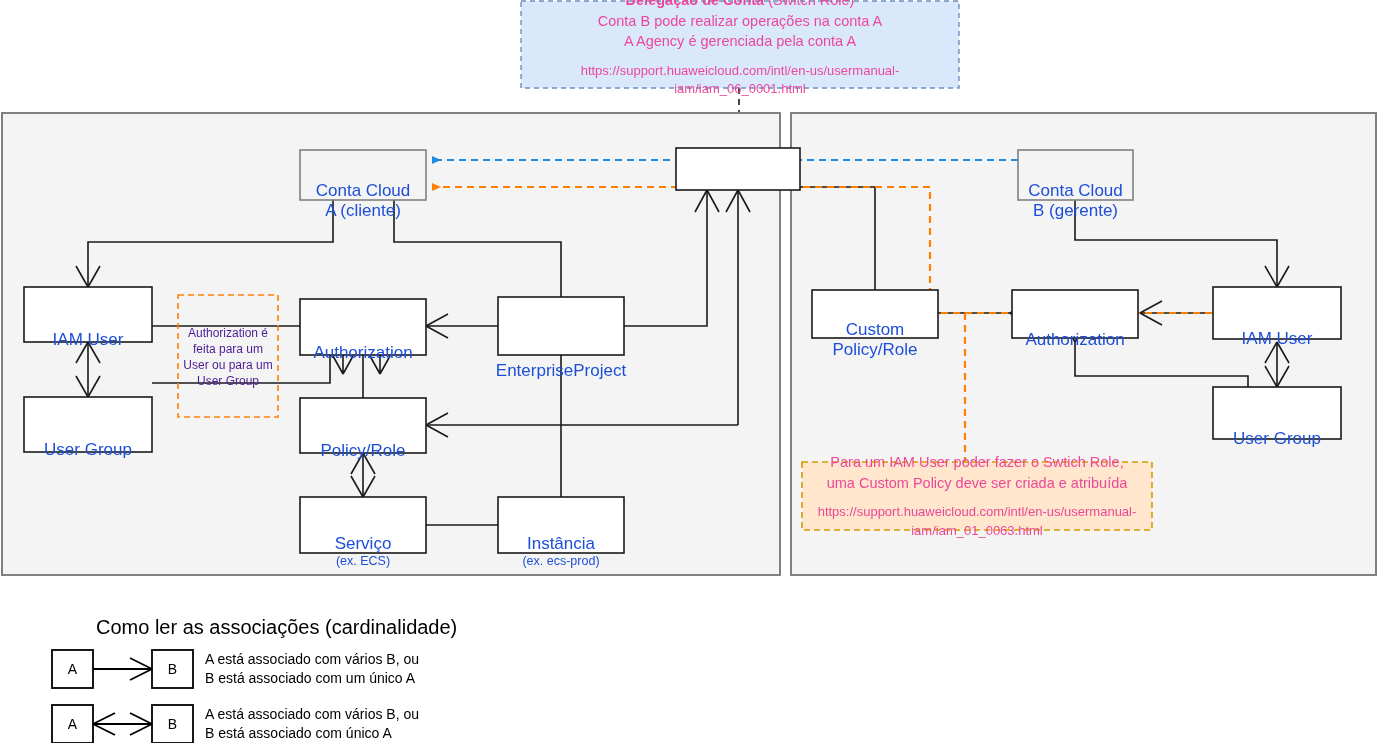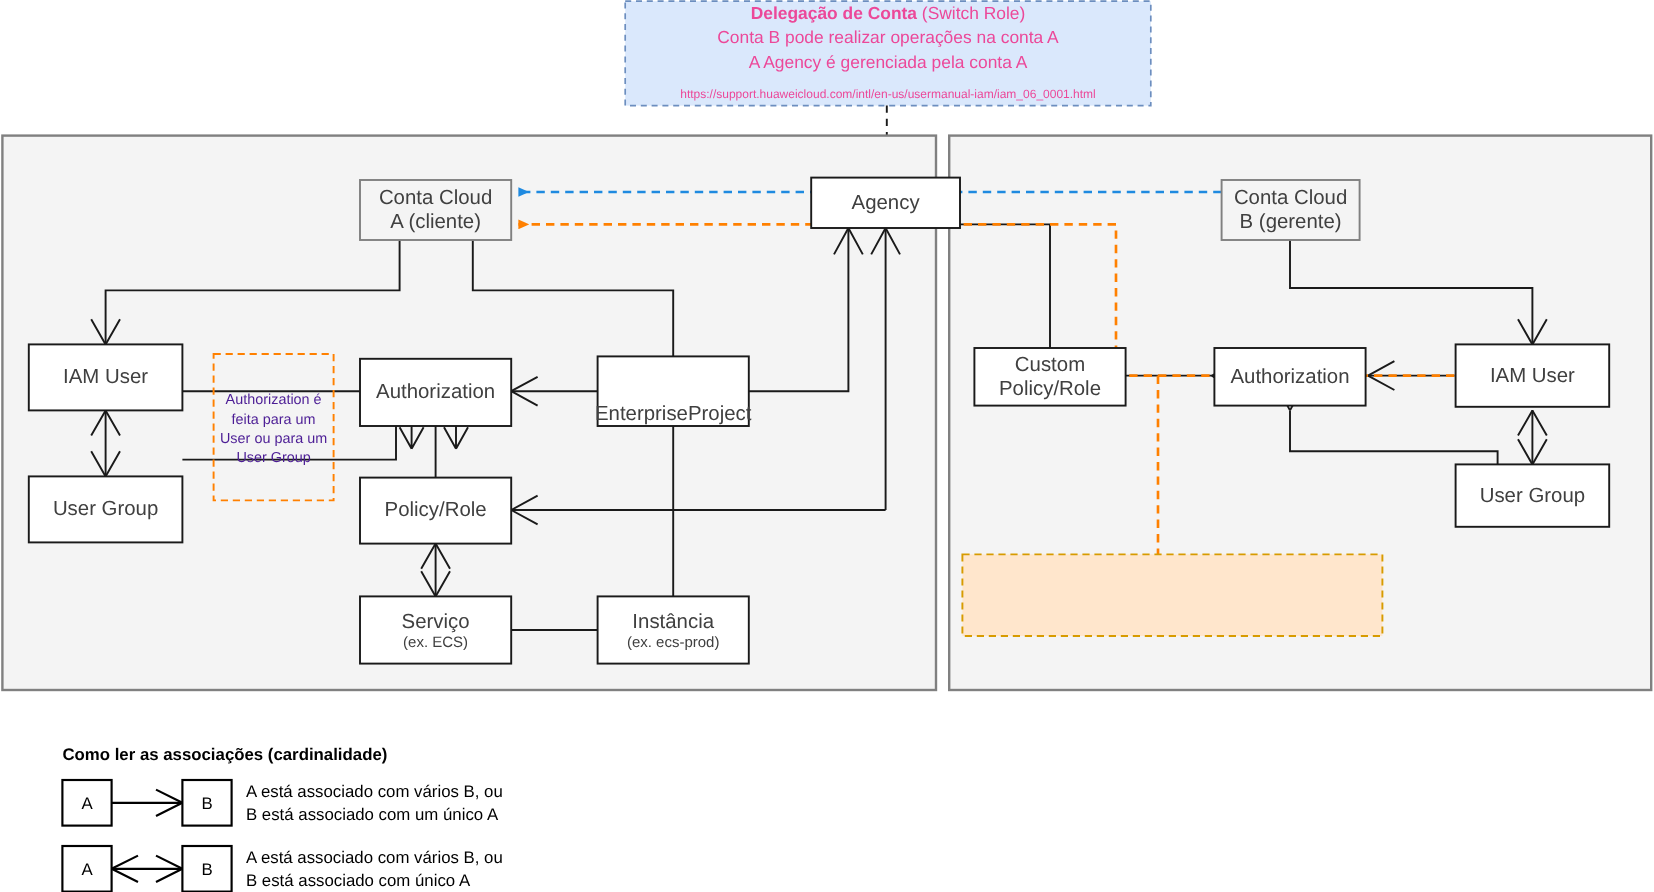--- a/index.html
+++ b/index.html
@@ -2,27 +2,27 @@
 <html><head>
 <meta charset="utf-8">
 <style>
   html,body{margin:0;padding:0;background:#ffffff;}
   body{width:1378px;height:743px;position:relative;overflow:hidden;
        font-family:"Liberation Sans","DejaVu Sans",sans-serif;color:#000;}
   #canvas{position:absolute;left:0;top:0;width:1378px;height:743px;}
   svg.layer{position:absolute;left:0;top:0;width:1378px;height:743px;overflow:visible;}
   .txt{position:absolute;display:flex;align-items:center;justify-content:center;
        text-align:center;line-height:1.18;pointer-events:none;}
-  .boxlabel{font-size:17px;color:#404040;}
+  .boxlabel{font-size:17px;color:#1d4ed8;margin-top:26px;}
   .boxlabel .sub{font-size:12.5px;display:block;}
   .notetxt{font-size:12px;color:#4c1d95;line-height:1.35;}
   .callout-txt{font-size:14.5px;color:#ec4899;line-height:1.42;}
-  .callout-txt .url{font-size:10px;margin-top:10px;}
+  .callout-txt .url{font-size:13px;margin-top:10px;}
   .callout-txt b{font-weight:bold;}
-  .legend-title{font-size:14px;font-weight:bold;}
+  .legend-title{font-size:20px;font-weight:normal;margin-left:44px;}
   .legend-desc{font-size:14px;line-height:1.35;text-align:left;justify-content:flex-start;}
   .legend-ab{font-size:14px;}
 </style>
 </head>
 <body>
 
 <div id="canvas">
 
   <svg class="layer" viewBox="0 0 1378 743">
     <defs>
@@ -179,39 +179,43 @@
 
   <div class="txt callout-txt" style="left:521px;top:1px;width:438px;height:87px;flex-direction:column;">
     <div style="display:block;">
       <b>Delegação de Conta</b><span> (Switch Role)</span>
     </div>
     <div>Conta B pode realizar operações na conta A</div>
     <div>A Agency é gerenciada pela conta A</div>
     <div class="url">https://support.huaweicloud.com/intl/en-us/usermanual-iam/iam_06_0001.html</div>
   </div>
 
+  <div class="txt callout-txt" style="left:802px;top:462px;width:350px;height:68px;flex-direction:column;">
+    <div>Para um IAM User poder fazer o Swtich Role,</div>
+    <div>uma Custom Policy deve ser criada e atribuída</div>
+    <div class="url">https://support.huaweicloud.com/intl/en-us/usermanual-iam/iam_01_0063.html</div>
+  </div>
 
   <div class="txt notetxt" style="left:178px;top:318px;width:100px;height:78px;flex-direction:column;">
     <div>Authorization é</div>
     <div>feita para um</div>
     <div>User ou para um</div>
     <div>User Group</div>
   </div>
 
   <div class="txt boxlabel" style="left:300px;top:150px;width:126px;height:50px;flex-direction:column;">
     <span>Conta Cloud</span>
     <span>A (cliente)</span>
   </div>
 
   <div class="txt boxlabel" style="left:1018px;top:150px;width:115px;height:50px;flex-direction:column;">
     <span>Conta Cloud</span>
     <span>B (gerente)</span>
   </div>
 
-  <div class="txt boxlabel" style="left:676px;top:148px;width:124px;height:42px;">Agency</div>
 
   <div class="txt boxlabel" style="left:24px;top:287px;width:128px;height:55px;">IAM User</div>
 
   <div class="txt boxlabel" style="left:24px;top:397px;width:128px;height:55px;">User Group</div>
 
   <div class="txt boxlabel" style="left:300px;top:299px;width:126px;height:56px;">Authorization</div>
 
   <div class="txt boxlabel" style="left:498px;top:297px;width:126px;height:58px;flex-direction:row;align-items:flex-end;">
     <span>Enterprise</span>
     <span>Project</span>

